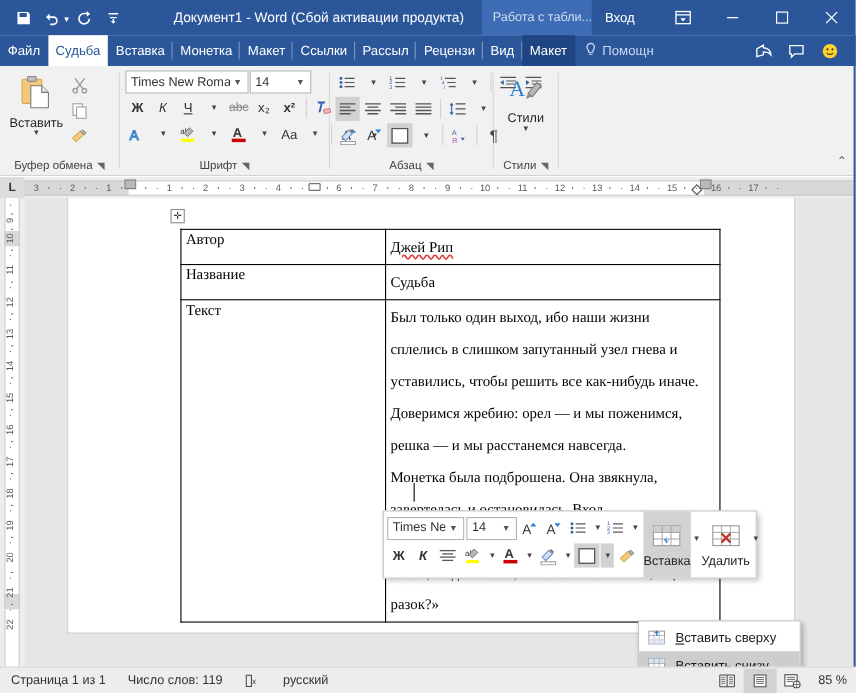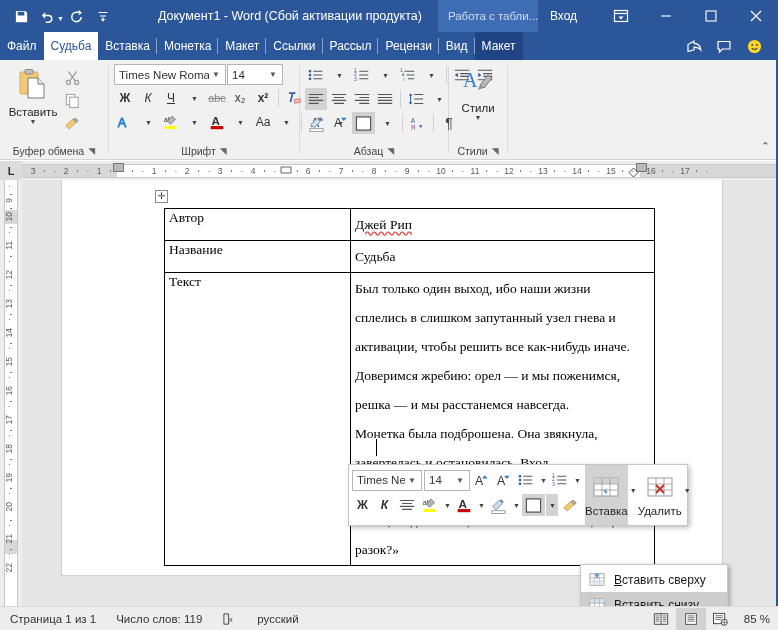--- a/index.html
+++ b/index.html
@@ -286,20 +286,29 @@
     <div class="tab noline">Файл</div>
     <div class="tab active">Судьба</div>
     <div class="tab">Вставка</div>
     <div class="tab">Монетка</div>
     <div class="tab">Макет</div>
     <div class="tab">Ссылки</div>
     <div class="tab">Рассыл</div>
     <div class="tab">Рецензи</div>
     <div class="tab">Вид</div>
     <div class="tab ctxtab noline">Макет</div>
+    <div class="helper">
+      <span>
+        <svg width="12" height="14" viewBox="0 0 12 14">
+            <path fill="none" stroke="#c9d8ef" stroke-width="1.1" d="M6 1.5a3.4 3.4 0 0 1 2 6.1V9.5H4V7.6A3.4 3.4 0 0 1 6 1.5z"></path>
+            <path stroke="#c9d8ef" stroke-width="1.1" d="M4.4 11.3h3.2"></path>
+          </svg>
+      </span>
+      <span>Помощн</span>
+    </div>
     <div class="tb-icons">
       <div class="ic">
         <svg width="17" height="15" viewBox="0 0 17 15">
             <path fill="none" stroke="#fff" stroke-width="1.2" d="M2 12.5V5.5l6-3.5v2.4c4 .2 6.5 2.6 6.8 6.6-1.6-2-3.9-2.8-6.8-2.8v2.6z"></path>
           </svg>
       </div>
       <div class="ic">
         <svg width="16" height="15" viewBox="0 0 16 15">
             <path fill="none" stroke="#fff" stroke-width="1.2" d="M2 2.5h12v7.5H6.5L3.5 13v-3H2z"></path>
           </svg>
@@ -783,21 +792,21 @@
           <td class="c1">Название</td>
           <td class="c2">
             <span class="ln">Судьба</span>
           </td>
         </tr>
         <tr>
           <td class="c1">Текст</td>
           <td class="c2">
             <span class="ln">Был только один выход, ибо наши жизни</span>
             <span class="ln">сплелись в слишком запутанный узел гнева и</span>
-            <span class="ln">активации, чтобы решить все как-нибудь иначе.</span>
+            <span class="ln">уставились, чтобы решить все как-нибудь иначе.</span>
             <span class="ln">Доверимся жребию: орел — и мы поженимся,</span>
             <span class="ln">решка — и мы расстанемся навсегда.</span>
             <span class="ln">Монетка была подброшена. Она звякнула,</span>
             <span class="ln">завертелась и остановилась. Вход.</span>
             <span class="ln">Мы уставились на нее с недоумением.</span>
             <span class="ln">Затем, в один голос, мы сказали: «Может, еще</span>
             <span class="ln">разок?»</span>
           </td>
         </tr>
       </tbody>

